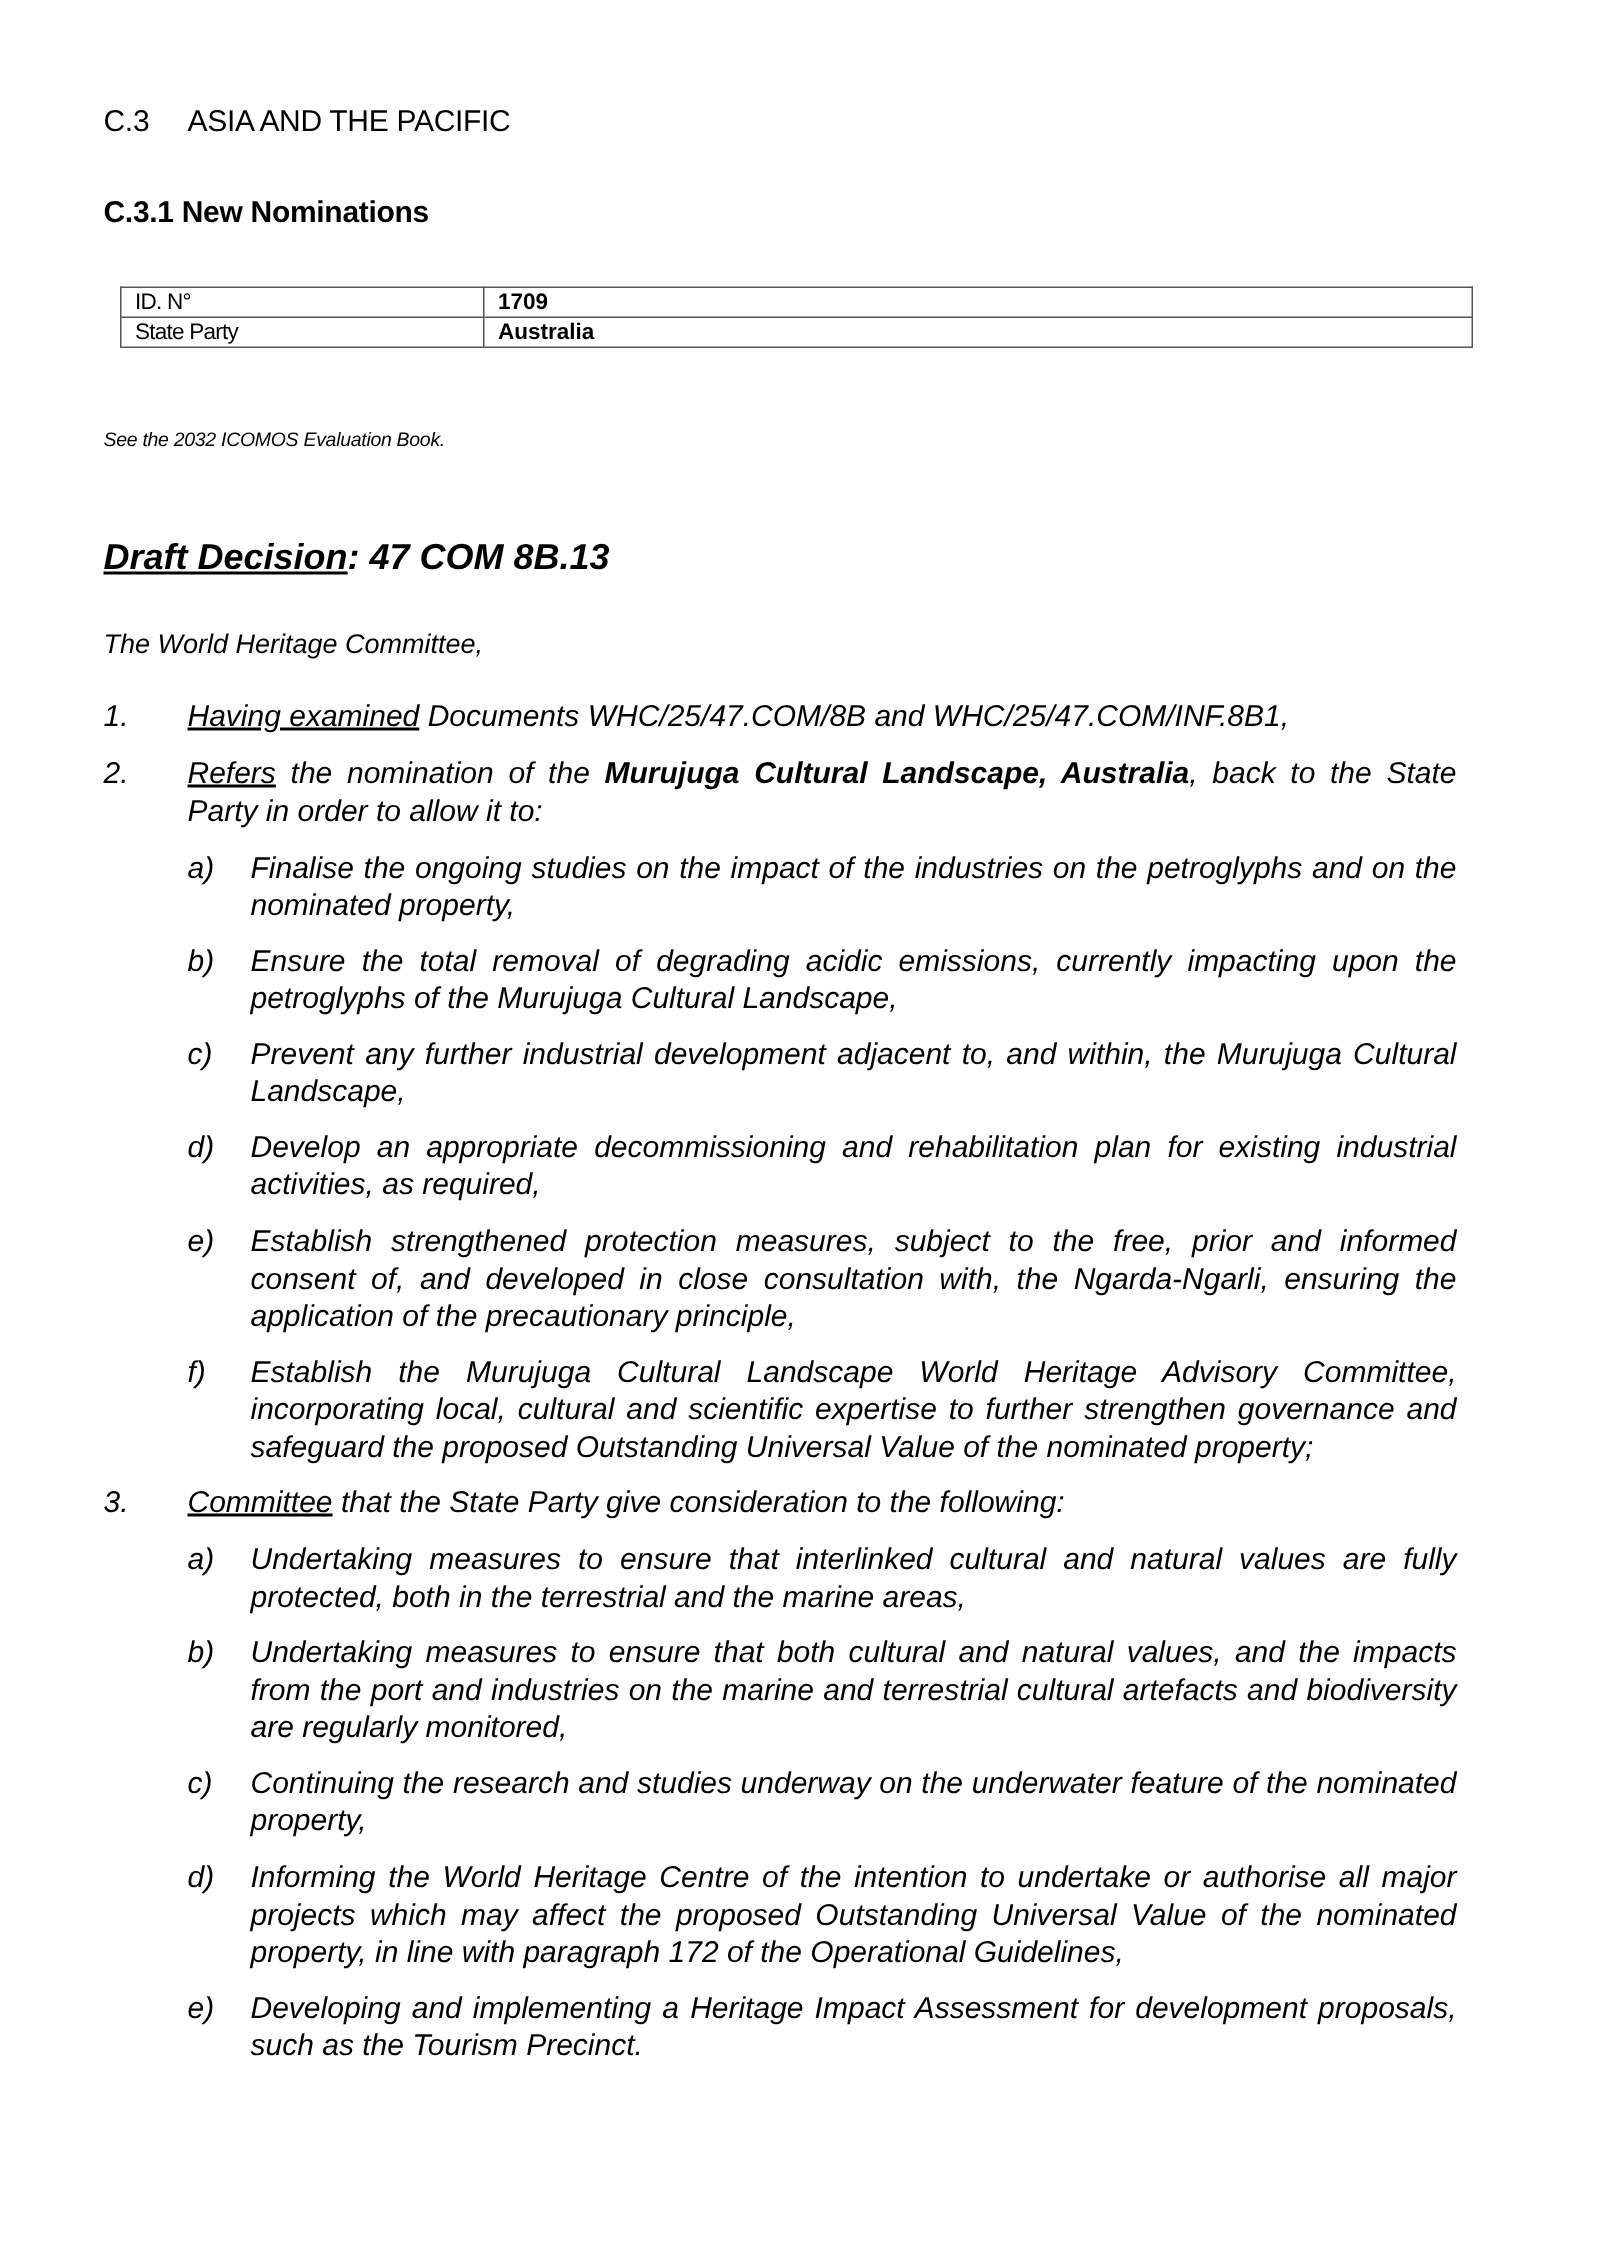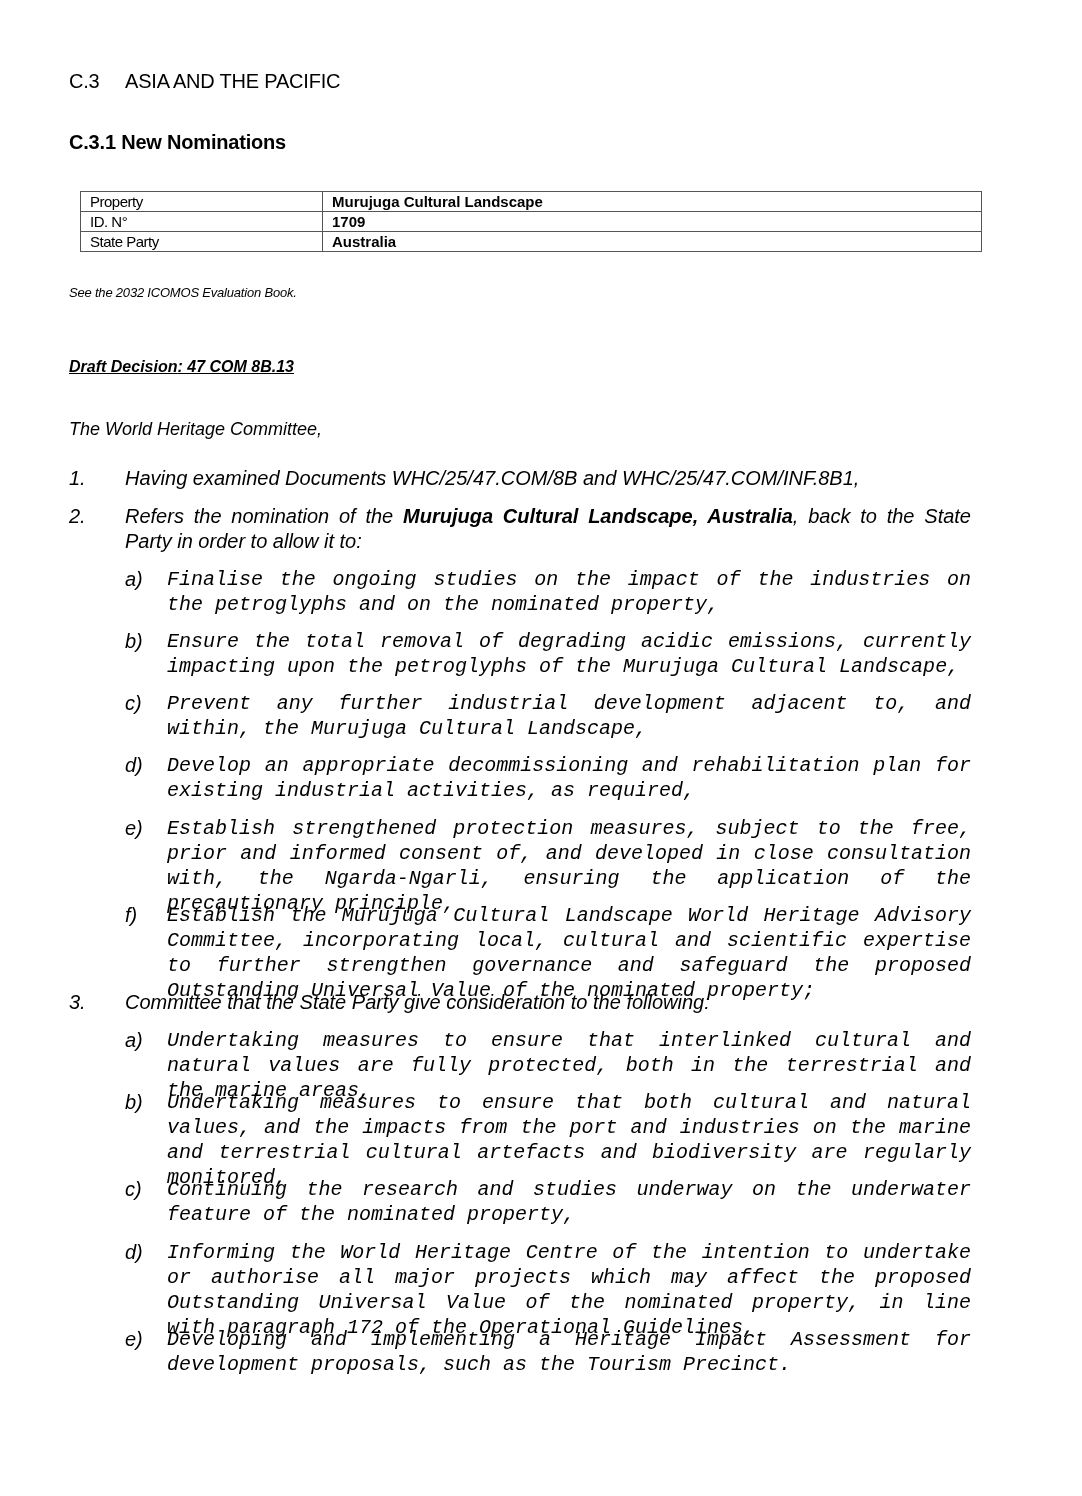--- a/index.html
+++ b/index.html
@@ -26,58 +26,54 @@
       height: 19px; line-height: 19px; vertical-align: bottom;
     }
     table.info td.label { width: 232px; font-stretch: condensed; letter-spacing: -0.5px; }
     table.info td.value { font-weight: bold; }
     .note {
       position: absolute; top: 285px; left: 0;
       font-size: 13px; font-style: italic; letter-spacing: -0.2px;
     }
     .decision-title {
       position: absolute; top: 358px; left: 0;
-      font-size: 16px; font-weight: bold; font-style: italic; text-decoration: underline;
+      font-size: 24px; font-weight: bold; font-style: italic;
     }
     .decision-title .u { text-decoration: underline; }
     .intro {
       position: absolute; top: 419px; left: 0;
       font-size: 18px; font-style: italic;
     }
     .body-text { font-size: 20px; font-style: italic; line-height: 25px; }
     .para {
       position: absolute; left: 0; width: 902px;
     }
     .para .pnum { position: absolute; left: 0; top: 0; }
     .para .ptext { margin-left: 56px; text-align: justify; }
-    .para .ptext .u { }
+    .para .ptext .u { text-decoration: underline; }
     .para .ptext b { font-weight: bold; }
     .sub {
       position: absolute; left: 56px; width: 846px;
     }
     .sub .slabel { position: absolute; left: 0; top: 0; }
-    .sub .stext { margin-left: 42px; text-align: justify; text-align-last: left; font-family: Liberation Mono, monospace; }
+    .sub .stext { margin-left: 42px; text-align: justify; text-align-last: left; }
   </style>
 </head>
 <body>
 
 <div class="page">
 
   <div class="h1">
     <span class="num">C.3</span><span>ASIA AND THE PACIFIC</span>
   </div>
 
   <div class="h2">C.3.1 New Nominations</div>
 
   <table class="info">
     <tbody>
-        <tr>
-      <td class="label">Property</td>
-      <td class="value">Murujuga Cultural Landscape</td>
-    </tr>
     <tr>
       <td class="label">ID. N°</td>
       <td class="value">1709</td>
     </tr>
     <tr>
       <td class="label">State Party</td>
       <td class="value">Australia</td>
     </tr>
   </tbody>
     </table>

